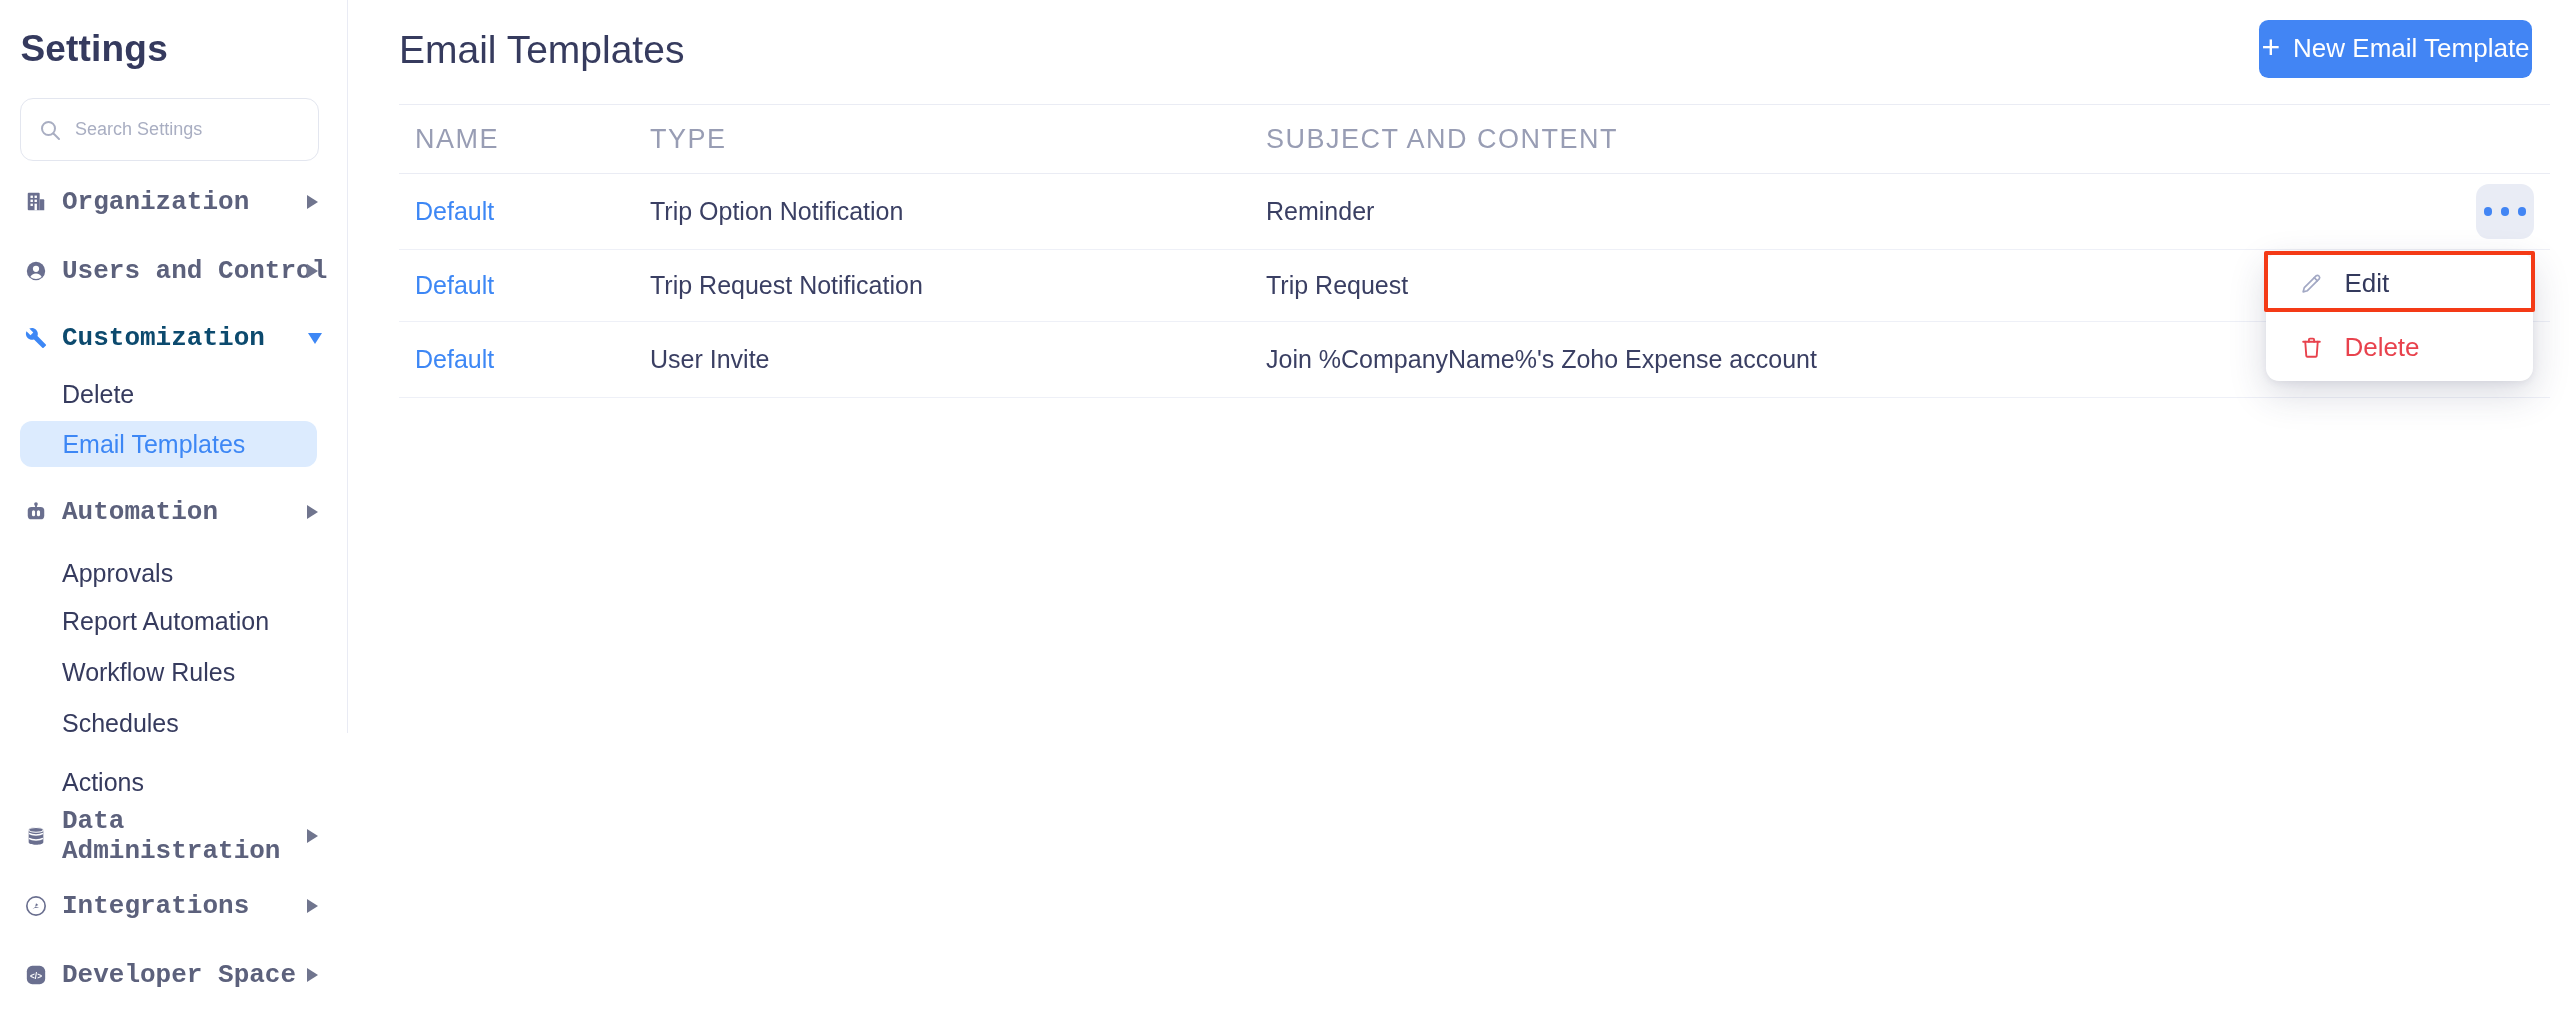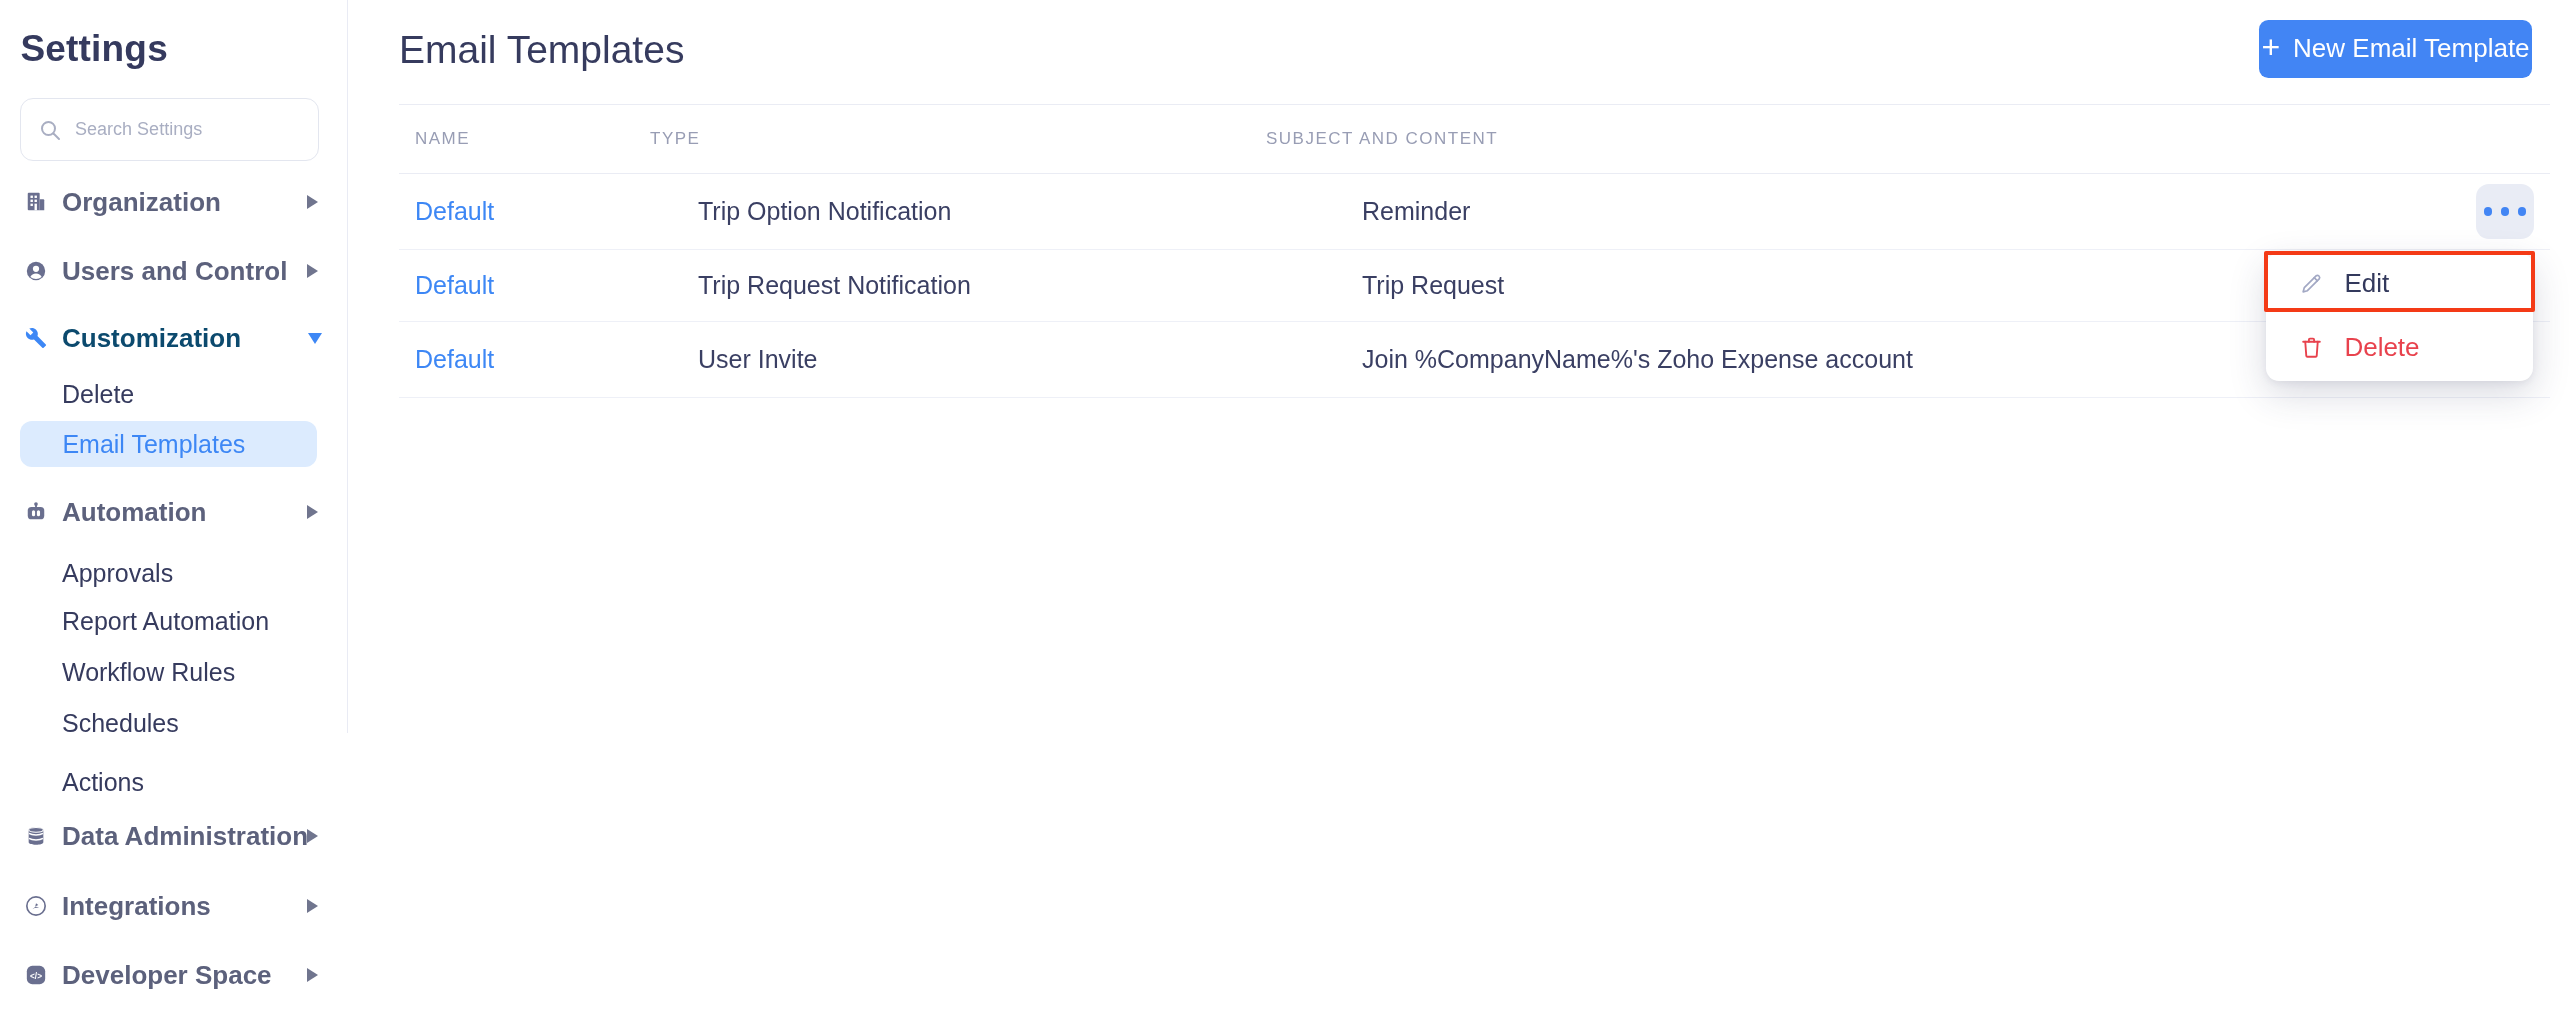--- a/index.html
+++ b/index.html
@@ -11,37 +11,37 @@
   .sidebar { position:absolute; left:0; top:0; width:348px; height:733px; background:#fff; border-right:1.9px solid #E9EBF4; }
   .sidebar-title { position:absolute; left:20.4px; top:28px; font-size:37px; font-weight:700; color:#353A5E; letter-spacing:0.2px; }
   .search-box { position:absolute; left:20.4px; top:98px; width:299px; height:63px; border:1.9px solid #E3E6EF; border-radius:13px; display:flex; align-items:center; background:#fff; }
   .search-box svg { margin-left:16.7px; flex:0 0 auto; }
   .search-box input { border:none; outline:none; width:214px; margin-left:13px; font-size:18px; color:#363B5E; font-family:inherit; background:transparent; }
   .search-box input::placeholder { color:#A9AEC2; }
 
   .nav-item { position:absolute; left:0; width:348px; height:46px; display:flex; align-items:center; cursor:pointer; }
   .nav-item .nav-icon { position:absolute; left:25px; width:22px; height:22px; display:flex; align-items:center; justify-content:center; }
   .nav-item .label { margin-left:62px; font-size:26px; }
-  .nav-item.group .label { color:#5C617C; font-weight:700; }
+  .nav-item.group .label { color:#5C617C; font-weight:700;font-family:Liberation Mono, monospace; }
   .nav-item.sub .label { color:#363B5E; font-weight:400; font-size:25px; }
   .nav-item.accent .label { color:#0c4a6e; }
   .nav-item.selected { left:20.4px; width:297px; background:#DCEBFE; border-radius:12px; }
   .nav-item.selected .label { margin-left:42px; color:#3D87F5; font-weight:500; }
   .chev-right { position:absolute; right:30px; width:0; height:0; border-left:11px solid #70758E; border-top:7.4px solid transparent; border-bottom:7.4px solid transparent; }
   .chev-down { position:absolute; right:26px; width:0; height:0; border-top:11px solid #3D87F5; border-left:7.4px solid transparent; border-right:7.4px solid transparent; }
 
   
   .main-title { position:absolute; left:399px; top:28px; font-size:39px; font-weight:400; color:#363B5E; }
   .new-btn { position:absolute; left:2259px; top:19.5px; width:273px; height:58px; background:#4285F4; border:none; border-radius:9.3px; color:#fff; font-size:26px; font-weight:500; font-family:inherit; display:flex; align-items:center; justify-content:center; gap:13px; cursor:pointer; }
   .new-btn .plus { font-size:32px; font-weight:400; line-height:1; margin-top:-2.8px; }
 
   .table { position:absolute; left:399px; top:104px; width:2151px; border-top:1.9px solid #EAECF4; }
   .t-header { display:grid; grid-template-columns:235px 616px 1fr; padding-left:16px; height:69px; align-items:center; border-bottom:1.9px solid #EAECF4; }
-  .t-header span { font-size:17px; font-weight:500; letter-spacing:1.5px; color:#989DB4; }
-  .t-row { display:grid; grid-template-columns:235px 616px 1fr; padding-left:16px; align-items:center; border-bottom:1.9px solid #EEF0F7;gap:48px; }
+  .t-header span { font-size:27px; font-weight:500; letter-spacing:1.5px; color:#989DB4; }
+  .t-row { display:grid; grid-template-columns:235px 616px 1fr; padding-left:16px; align-items:center; border-bottom:1.9px solid #EEF0F7; }
   .t-row.r1 { height:76px; } .t-row.r2 { height:72px; } .t-row.r3 { height:76px; }
   .t-row .cell { font-size:25px; color:#3A3F63; }
   .t-row .name-link { color:#3D87F5; cursor:pointer; }
 
   .dots-btn { position:absolute; left:2476px; top:184px; width:58px; height:55px; background:#E9ECF5; border:none; border-radius:13px; display:flex; align-items:center; justify-content:center; gap:8.4px; cursor:pointer; }
   .dots-btn i { width:8.4px; height:8.4px; border-radius:50%; background:#4285F4; }
 
   .row-menu { position:absolute; left:2266px; top:253px; width:267px; background:#fff; border-radius:13px; box-shadow:0 13px 37px rgba(45,50,90,0.18), 0 1.9px 7.4px rgba(45,50,90,0.08); }
   .menu-item { display:flex; align-items:center; gap:20.4px; padding-left:33px; cursor:pointer; }
   .menu-item.edit { height:61px; }

